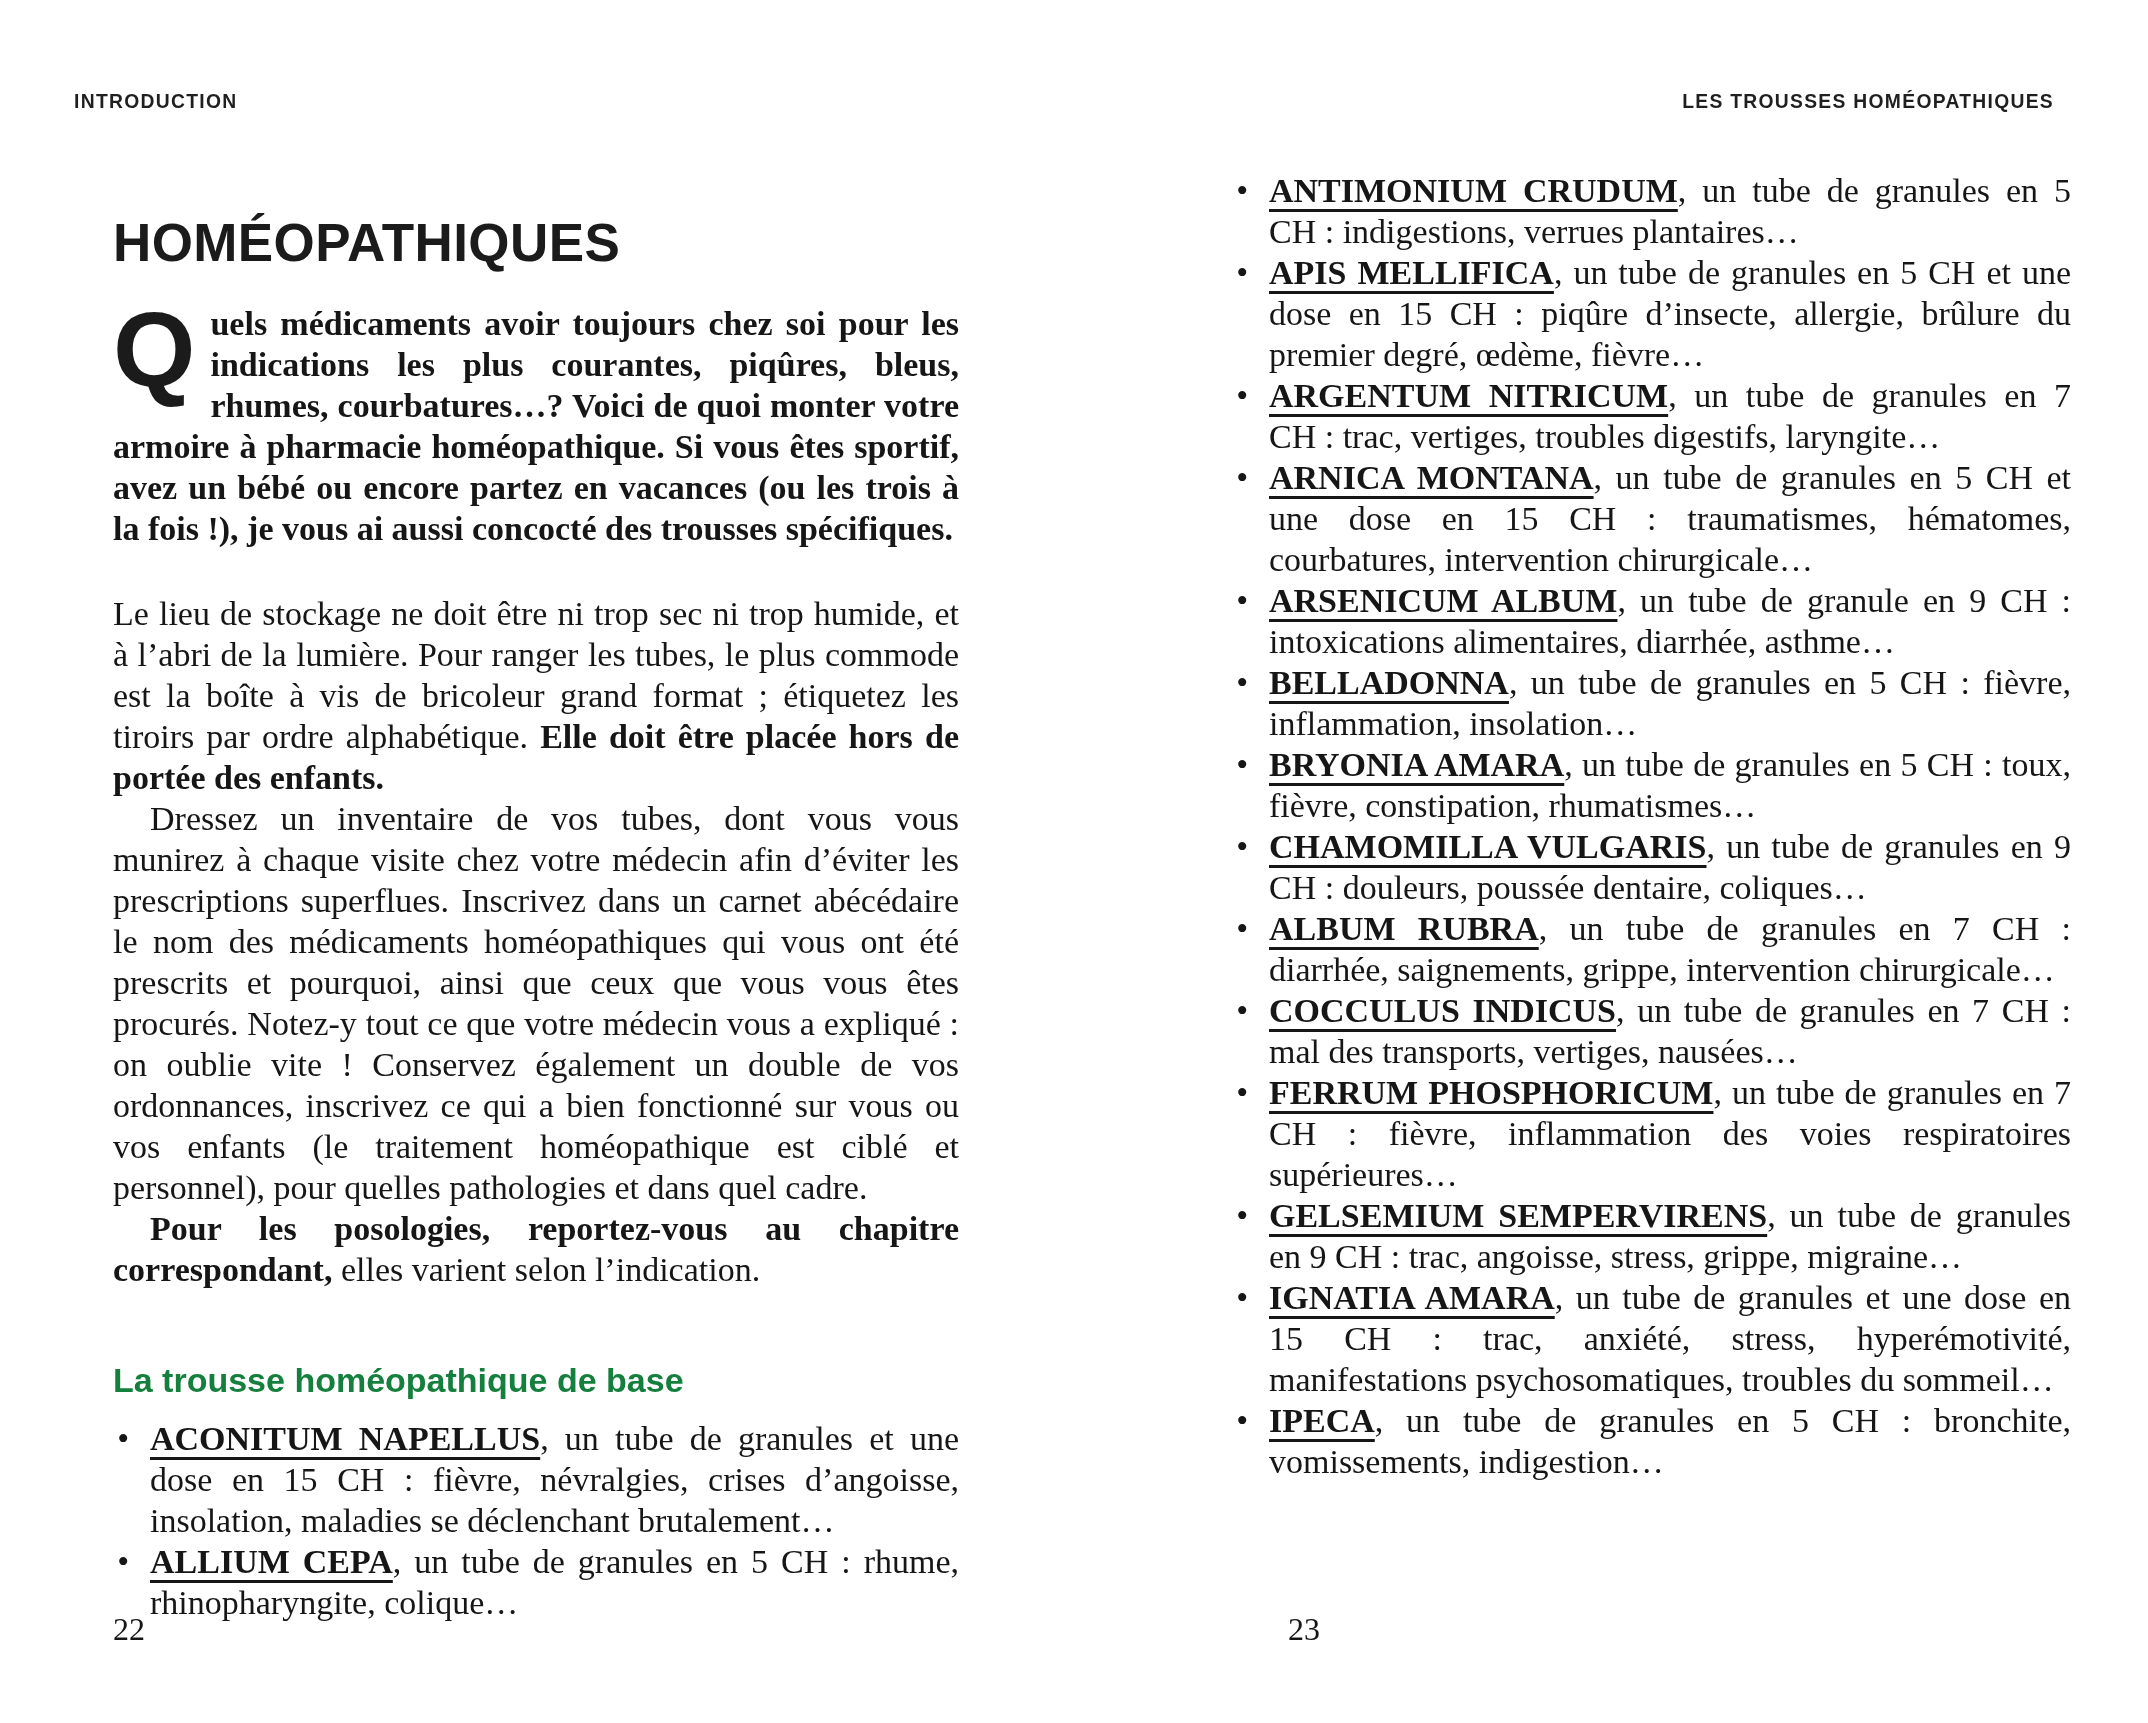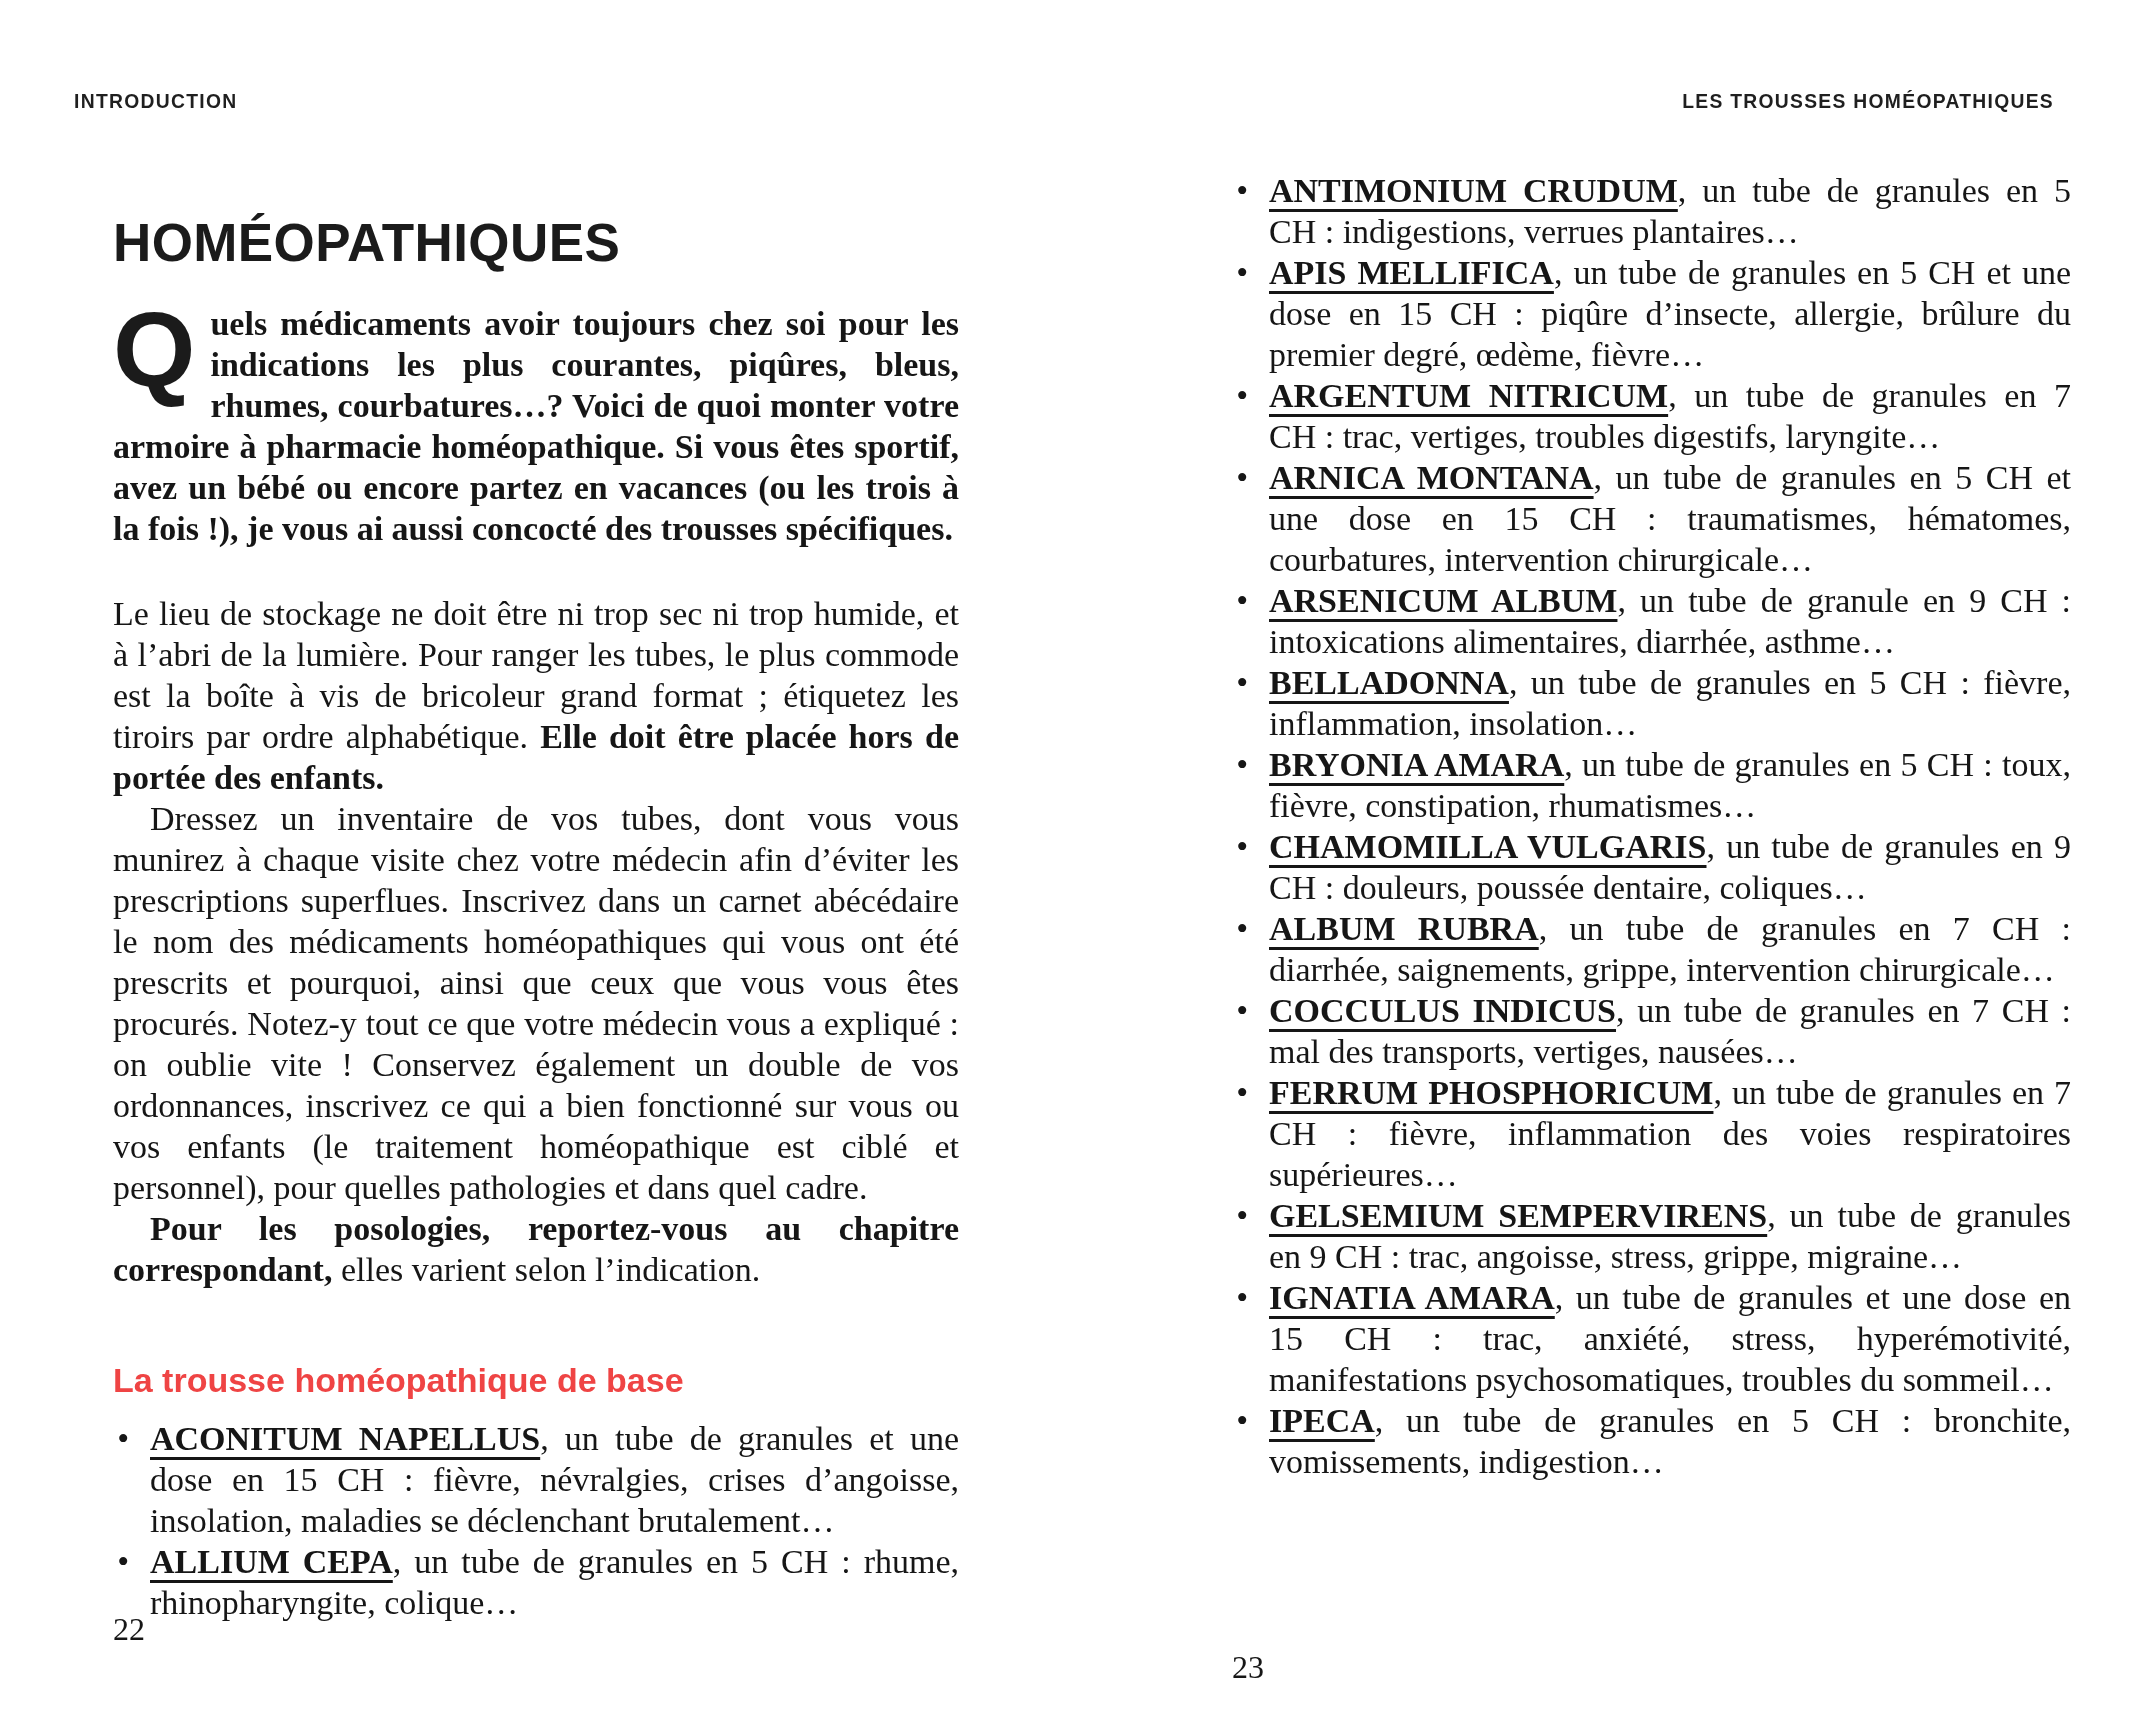--- a/index.html
+++ b/index.html
@@ -69,21 +69,21 @@
     color: #1b1b1b;
   }
   p.indent { text-indent: 37px; }
 
   h2.subheading {
     margin: 70px 0 17px 0;
     font-family: "Liberation Sans", sans-serif;
     font-weight: 700;
     font-size: 34px;
     line-height: 1.2;
-    color: #ef4444;
+    color: #15803d;
   }
 
   ul.drug-list {
     list-style: none;
     margin: 0;
     padding: 0;
   }
   li.drug-item {
     position: relative;
     padding-left: 37px;
@@ -104,21 +104,21 @@
 
   .folio {
     position: absolute;
     top: 1613px;
     font-size: 32px;
     line-height: 1;
     text-align: left;
     color: #161616;
   }
   #folio-left  { left: 113px;  width: 846px; }
-  #folio-right { left: 1232px; width: 839px; margin-top: 38px; }
+  #folio-right { left: 1288px; width: 839px; }
 </style>
 </head>
 <body>
 
 <div class="spread">
 
   <div class="running-head" id="head-left">INTRODUCTION</div>
   <div class="running-head" id="head-right">LES TROUSSES HOMÉOPATHIQUES</div>
 
   <section class="col col-left">

